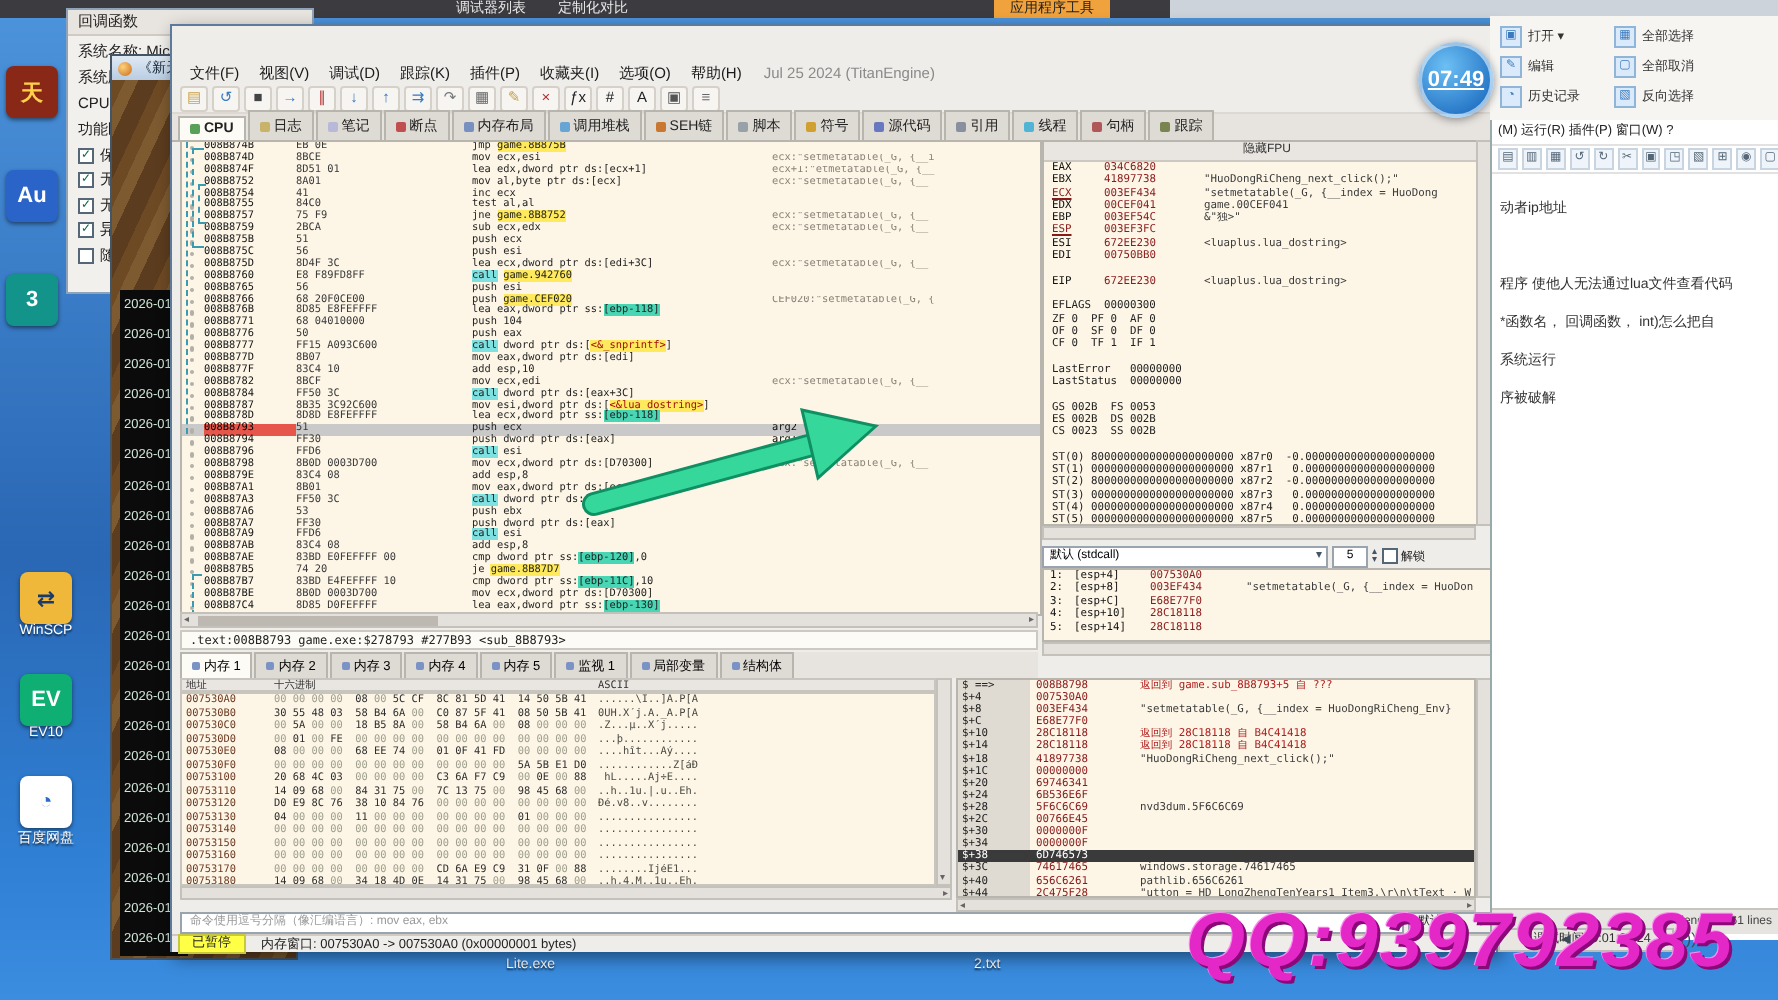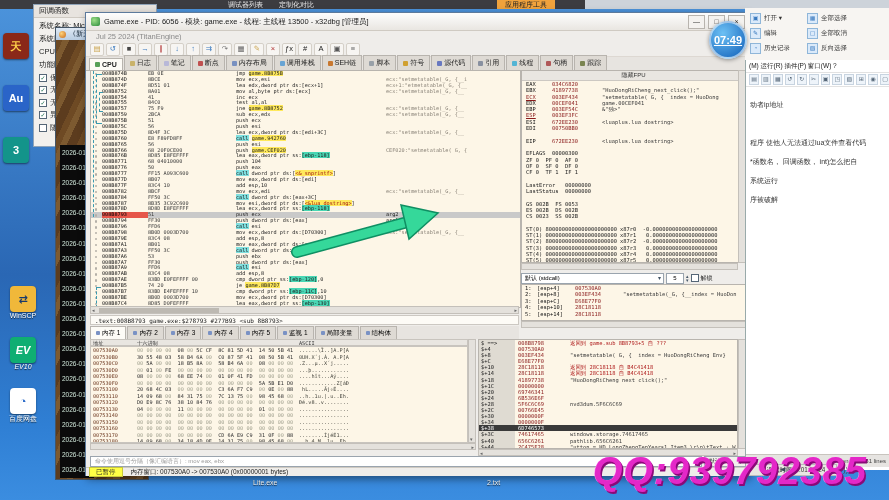--- a/index.html
+++ b/index.html
@@ -197,21 +197,21 @@
   <div id="desk-top-icons" class="abs" style="left:3px;top:33px;">
       <div class="dicon" style="background:#8a2818;color:#ffd24a;margin-bottom:26px;">天</div>
       <div class="dicon" style="background:#2a64c8;color:#ffffff;margin-bottom:26px;">Au</div>
       <div class="dicon" style="background:#13948a;color:#ffffff;margin-bottom:26px;">3</div>
     </div>
   <div id="desk-bottom-icons" class="abs" style="left:3px;top:286px;">
       <div style="margin-bottom:18px;">
         <div class="dicon" style="background:#f0b83a;color:#1a3a6a;margin:0 auto;">⇄</div>
         <div class="dlabel">WinSCP</div>
       </div>
-      <div style="margin-bottom:18px;font-style:italic;">
+      <div style="margin-bottom:18px;">
         <div class="dicon" style="background:#0fae72;color:#ffffff;margin:0 auto;">EV</div>
         <div class="dlabel">EV10</div>
       </div>
       <div style="margin-bottom:18px;">
         <div class="dicon" style="background:#ffffff;color:#2a6ac8;margin:0 auto;">◔</div>
         <div class="dlabel">百度网盘</div>
       </div>
     </div>
   <div id="desk-labels" class="abs">
       <span style="left:253px;top:479px;">Lite.exe</span>
@@ -277,30 +277,22 @@
       <div>2026-01-</div>
       <div>2026-01-</div>
       <div>2026-01-</div>
       <div>2026-01-</div>
       <div>2026-01-</div>
       <div>2026-01-</div>
       <div>2026-01-</div>
     </div>
 
   <div id="dbg" class="abs">
-    <div id="dbg-title" class="abs">
-      <span id="dbg-ico"></span>
-      <span>Game.exe - PID: 6056 - 模块: game.exe - 线程: 主线程 13500 - x32dbg [管理员]</span>
-      <span id="dbg-btns">
-          <span>—</span>
-          <span>□</span>
-          <span>×</span>
-        </span>
-    </div>
     <div id="dbg-menu" class="abs">
+      <span id="menus"><span class="mi">文件(F)</span><span class="mi">视图(V)</span><span class="mi">调试(D)</span><span class="mi">跟踪(K)</span><span class="mi">插件(P)</span><span class="mi">收藏夹(I)</span><span class="mi">选项(O)</span><span class="mi">帮助(H)</span></span>
       <span id="dbg-date">Jul 25 2024 (TitanEngine)</span>
     </div>
     <div id="dbg-tbar" class="abs">
         <span class="tbi" style="color:#c9a24a">▤</span>
         <span class="tbi" style="color:#3a7abf">↺</span>
         <span class="tbi" style="color:#444444">■</span>
         <span class="tbi" style="color:#3a7abf">→</span>
         <span class="tbi" style="color:#b03030">∥</span>
         <span class="tbi" style="color:#3a7abf">↓</span>
         <span class="tbi" style="color:#3a7abf">↑</span>

